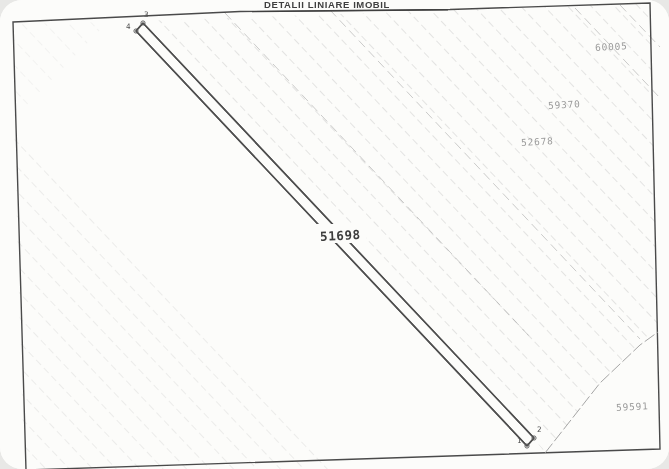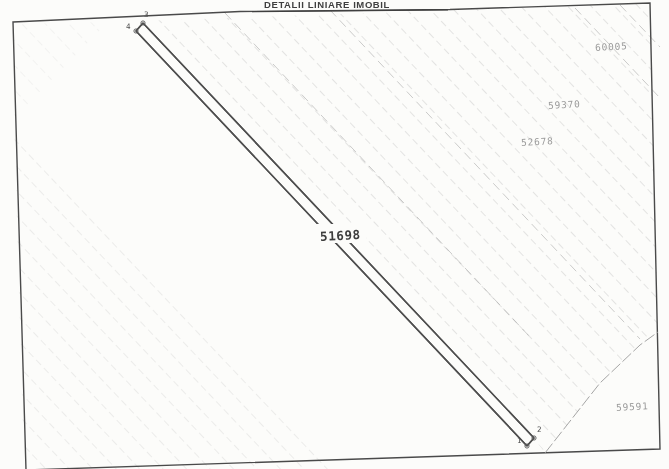--- a/index.html
+++ b/index.html
@@ -2,20 +2,21 @@
 <html><head>
 <meta charset="utf-8">
 <style>
   html,body{margin:0;padding:0;background:#e8e8e6;}
   #page{
     position:relative;
     width:669px;height:469px;
     background:#fcfcfa;
     overflow:hidden;
     font-family:"DejaVu Sans Mono","Liberation Mono",monospace;
+    border-radius:22px;
   }
   svg{display:block;}
   .parcel-num{
     font-family:"DejaVu Sans Mono","Liberation Mono",monospace;
     font-size:9.5px;letter-spacing:0.8px;fill:#9b9b9b;
   }
   .parcel-num-main{
     font-family:"DejaVu Sans Mono","Liberation Mono",monospace;
     font-size:12.5px;font-weight:bold;letter-spacing:0.6px;fill:#3d3d3d;
   }

